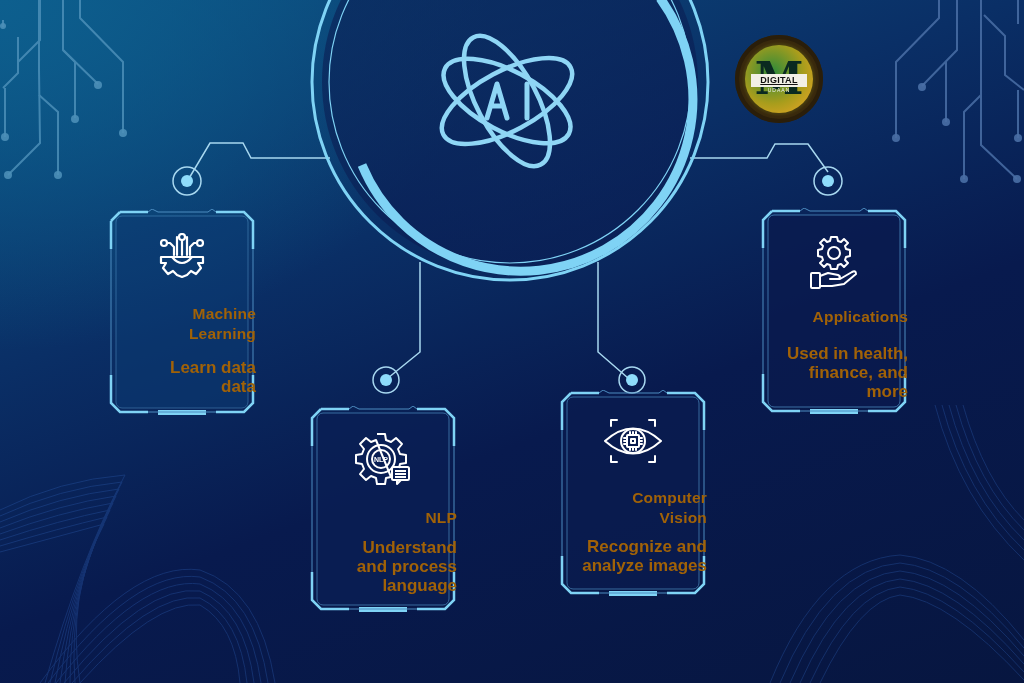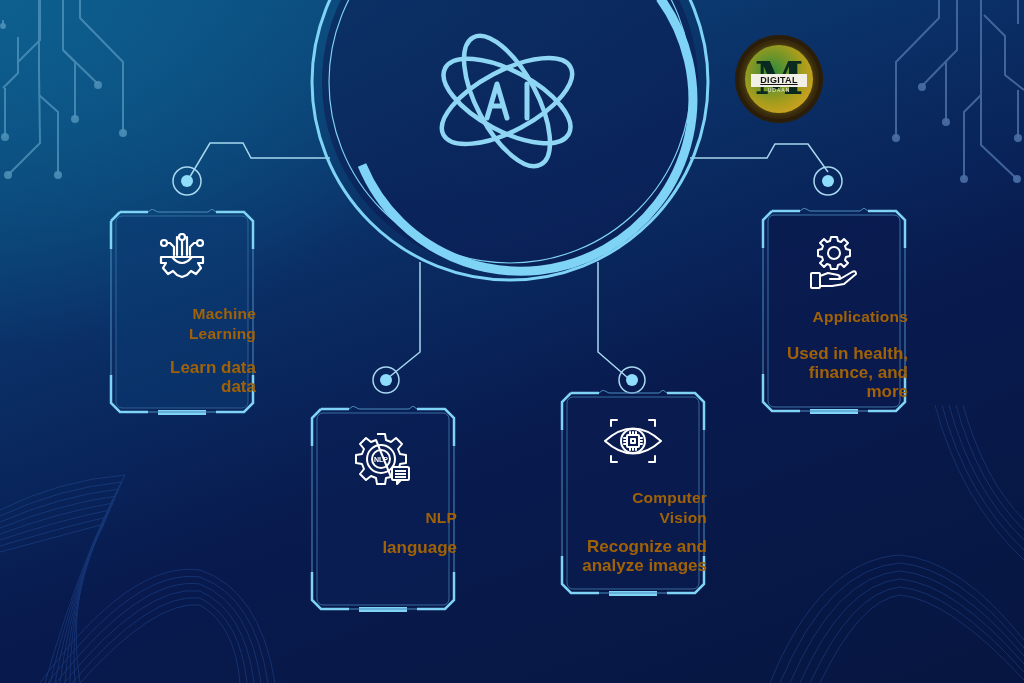--- a/index.html
+++ b/index.html
@@ -231,20 +231,22 @@
       <rect x="39" y="37" width="17" height="13" rx="1.5"></rect>
       <path d="M42 41 L53 41 M42 44 L53 44 M42 47 L53 47"></path>
       <path d="M44 50 L44 54 L48 50"></path>
     </g>
     <text x="28" y="32" text-anchor="middle" font-family="Liberation Sans, sans-serif" font-size="7" font-weight="bold" fill="#ffffff">NLP</text>
   </svg>
   <div class="title" style="top:102px; font-weight:700;">
     <div>NLP</div>
   </div>
   <div class="desc" style="top:132px;">
+    <div>Understand</div>
+    <div>and process</div>
     <div>language</div>
   </div>
 </div>
 
 <div class="card" style="left:559px; top:390px;">
   <svg class="frame" viewBox="0 0 148 206">
     <path d="M12 3 L40 3 M108 3 L136 3 L145 12 L145 40 M145 166 L145 194 L136 203 L108 203 M40 203 L12 203 L3 194 L3 166 M3 40 L3 12 L12 3" fill="none" stroke="#7fd3f5" stroke-width="2.5"></path>
     <path d="M40 3 L44 0 L50 3 L100 3 L104 0 L108 3" fill="none" stroke="#4d8cc0" stroke-width="1"></path>
     <path d="M145 40 L145 166 M3 40 L3 166" fill="none" stroke="#4d8cc0" stroke-width="1"></path>
     <rect x="8" y="7" width="132" height="192" rx="6" fill="#0a1c50" opacity="0.7" stroke="#4d8cc0" stroke-width="1"></rect>

